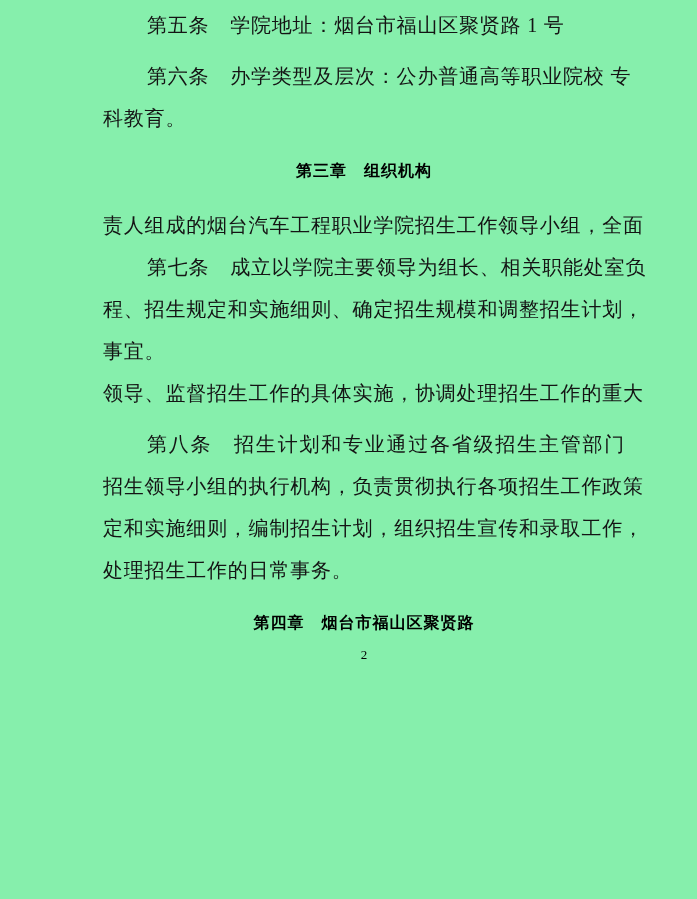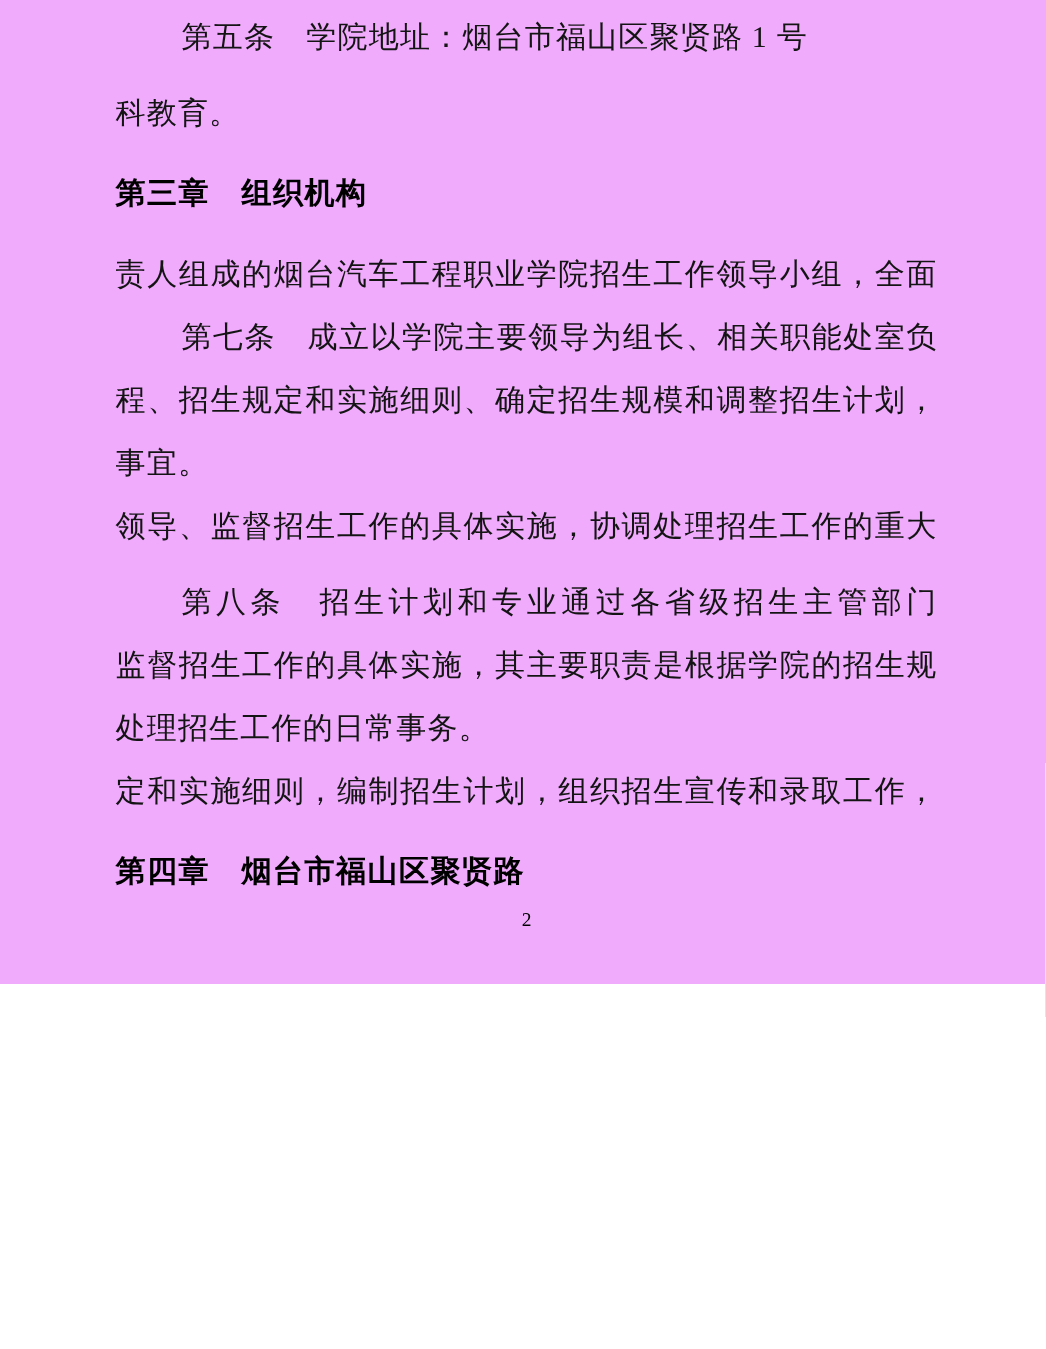--- a/index.html
+++ b/index.html
@@ -3,25 +3,25 @@
 <meta charset="utf-8">
 <style>
   html, body {
     margin: 0;
     padding: 0;
     background: #ffffff;
   }
   .page {
     position: relative;
     width: 697px;
-    height: 656px;
+    height: 899px;
     box-sizing: border-box;
-    background: #f0abfc;
+    background: #86efac;
     color: #141414;
-    padding: 4px 72px 0 77px;
+    padding: 4px 72px 0 103px;
     overflow: hidden;
     font-family: "Liberation Serif", "DejaVu Serif", serif;
   }
   .para {
     margin: 0;
   }
   .para + .para { margin-top: 9px; }
   .line {
     font-size: 20px;
     line-height: 42px;
@@ -31,25 +31,26 @@
     text-align: left;
   }
   .line.indent { text-indent: 44px; }
   .line.fill {
     text-align: justify;
     text-align-last: justify;
     text-justify: inter-character;
   }
   .heading {
     margin: 11px 0 0 0;
-    font-size: 20px;
+    font-size: 16px;
     font-weight: bold;
     color: #000000;
     line-height: 42px;
     height: 42px;
+    text-align: center;
     letter-spacing: 1px;
     white-space: nowrap;
   }
   .heading + .para { margin-top: 12px; }
   .pagenum {
     margin-top: 2px;
     text-align: center;
     font-size: 13px;
     line-height: 18px;
     color: #000000;
@@ -58,38 +59,39 @@
 </head>
 <body>
 
 <div class="page">
 
   <div class="para">
     <div class="line indent">第五条　学院地址：烟台市福山区聚贤路 1 号</div>
   </div>
 
   <div class="para">
+    <div class="line indent fill">第六条　办学类型及层次：公办普通高等职业院校 专</div>
     <div class="line">科教育。</div>
   </div>
 
   <div class="heading">第三章　组织机构</div>
 
   <div class="para">
     <div class="line fill">责人组成的烟台汽车工程职业学院招生工作领导小组，全面</div>
     <div class="line indent fill">第七条　成立以学院主要领导为组长、相关职能处室负</div>
     <div class="line fill">程、招生规定和实施细则、确定招生规模和调整招生计划，</div>
     <div class="line">事宜。</div>
     <div class="line fill">领导、监督招生工作的具体实施，协调处理招生工作的重大</div>
   </div>
 
   <div class="para">
     <div class="line indent fill">第八条　招生计划和专业通过各省级招生主管部门</div>
-    <div class="line fill">监督招生工作的具体实施，其主要职责是根据学院的招生规</div>
+    <div class="line fill">招生领导小组的执行机构，负责贯彻执行各项招生工作政策</div>
+    <div class="line fill">定和实施细则，编制招生计划，组织招生宣传和录取工作，</div>
     <div class="line">处理招生工作的日常事务。</div>
-    <div class="line fill">定和实施细则，编制招生计划，组织招生宣传和录取工作，</div>
   </div>
 
   <div class="heading">第四章　烟台市福山区聚贤路</div>
 
 
 
   <div class="pagenum">2</div>
 
 </div>
 

